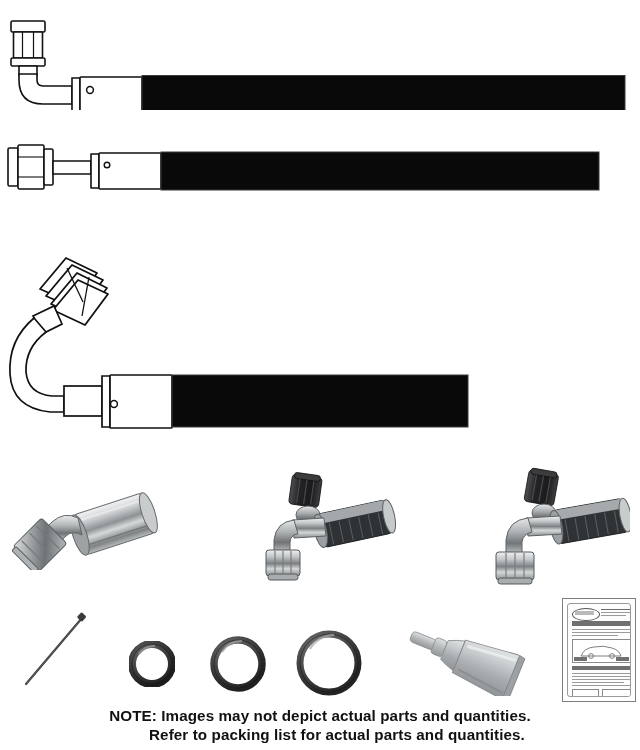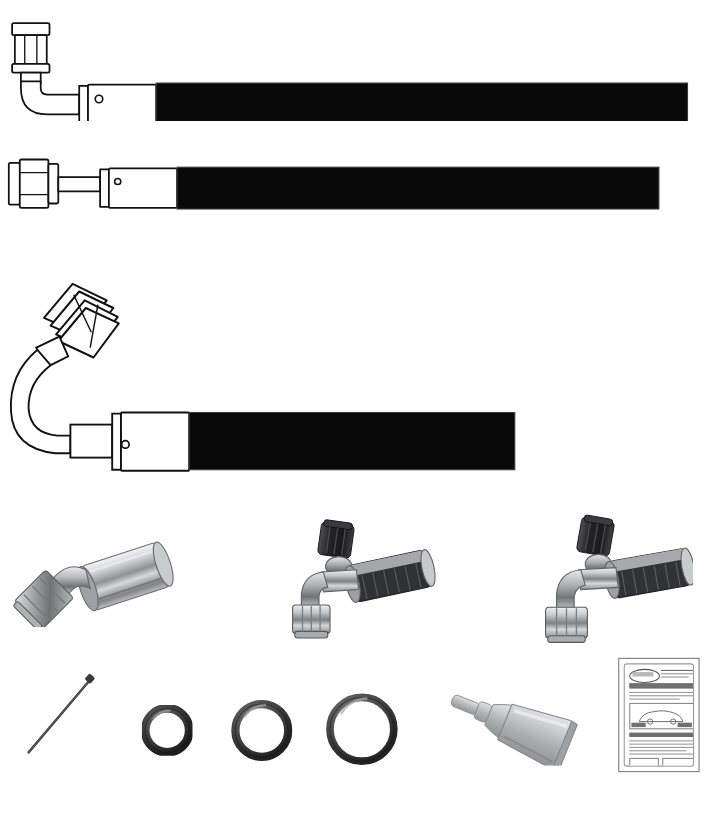--- a/index.html
+++ b/index.html
@@ -422,14 +422,18 @@
       <div class="lbl-line" style="left:4px;top:75px;width:59px;"></div>
       <div class="lbl-line" style="left:4px;top:78px;width:52px;"></div>
       <div class="lbl-line" style="left:4px;top:81px;width:59px;"></div>
 
       <div class="lbl-box" style="left:4px;top:85px;width:27px;height:14px;"></div>
       <div class="lbl-box" style="left:34px;top:85px;width:29px;height:14px;"></div>
 
     </div>
   </div>
 
+  <div class="note" style="top:706px;">
+    <span>NOTE: Images may not depict actual parts and quantities.</span>
+    <span class="l2">Refer to packing list for actual parts and quantities.</span>
+  </div>
 
 </div>
 
 </body></html>

